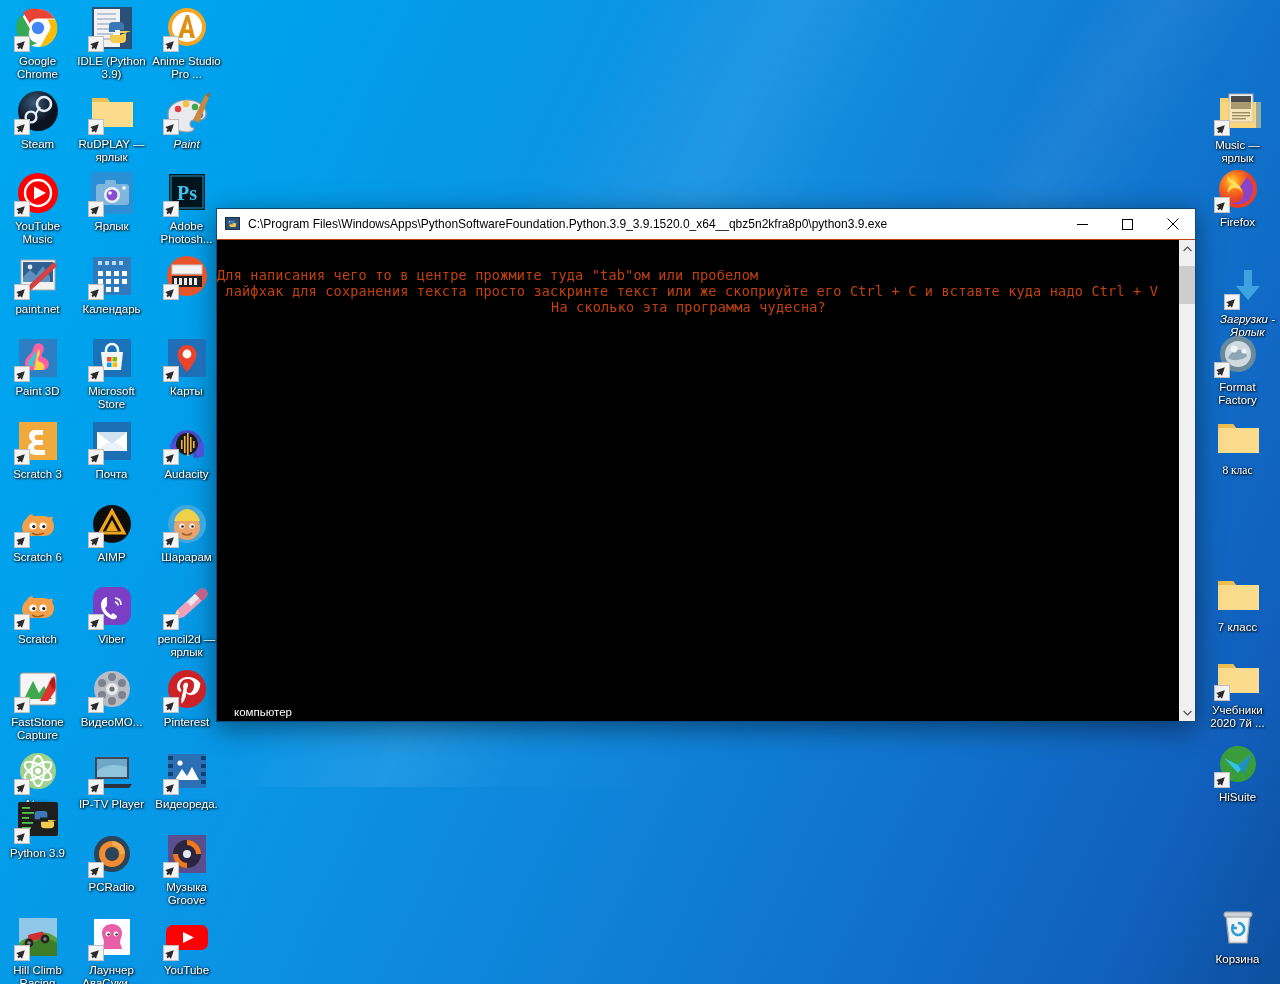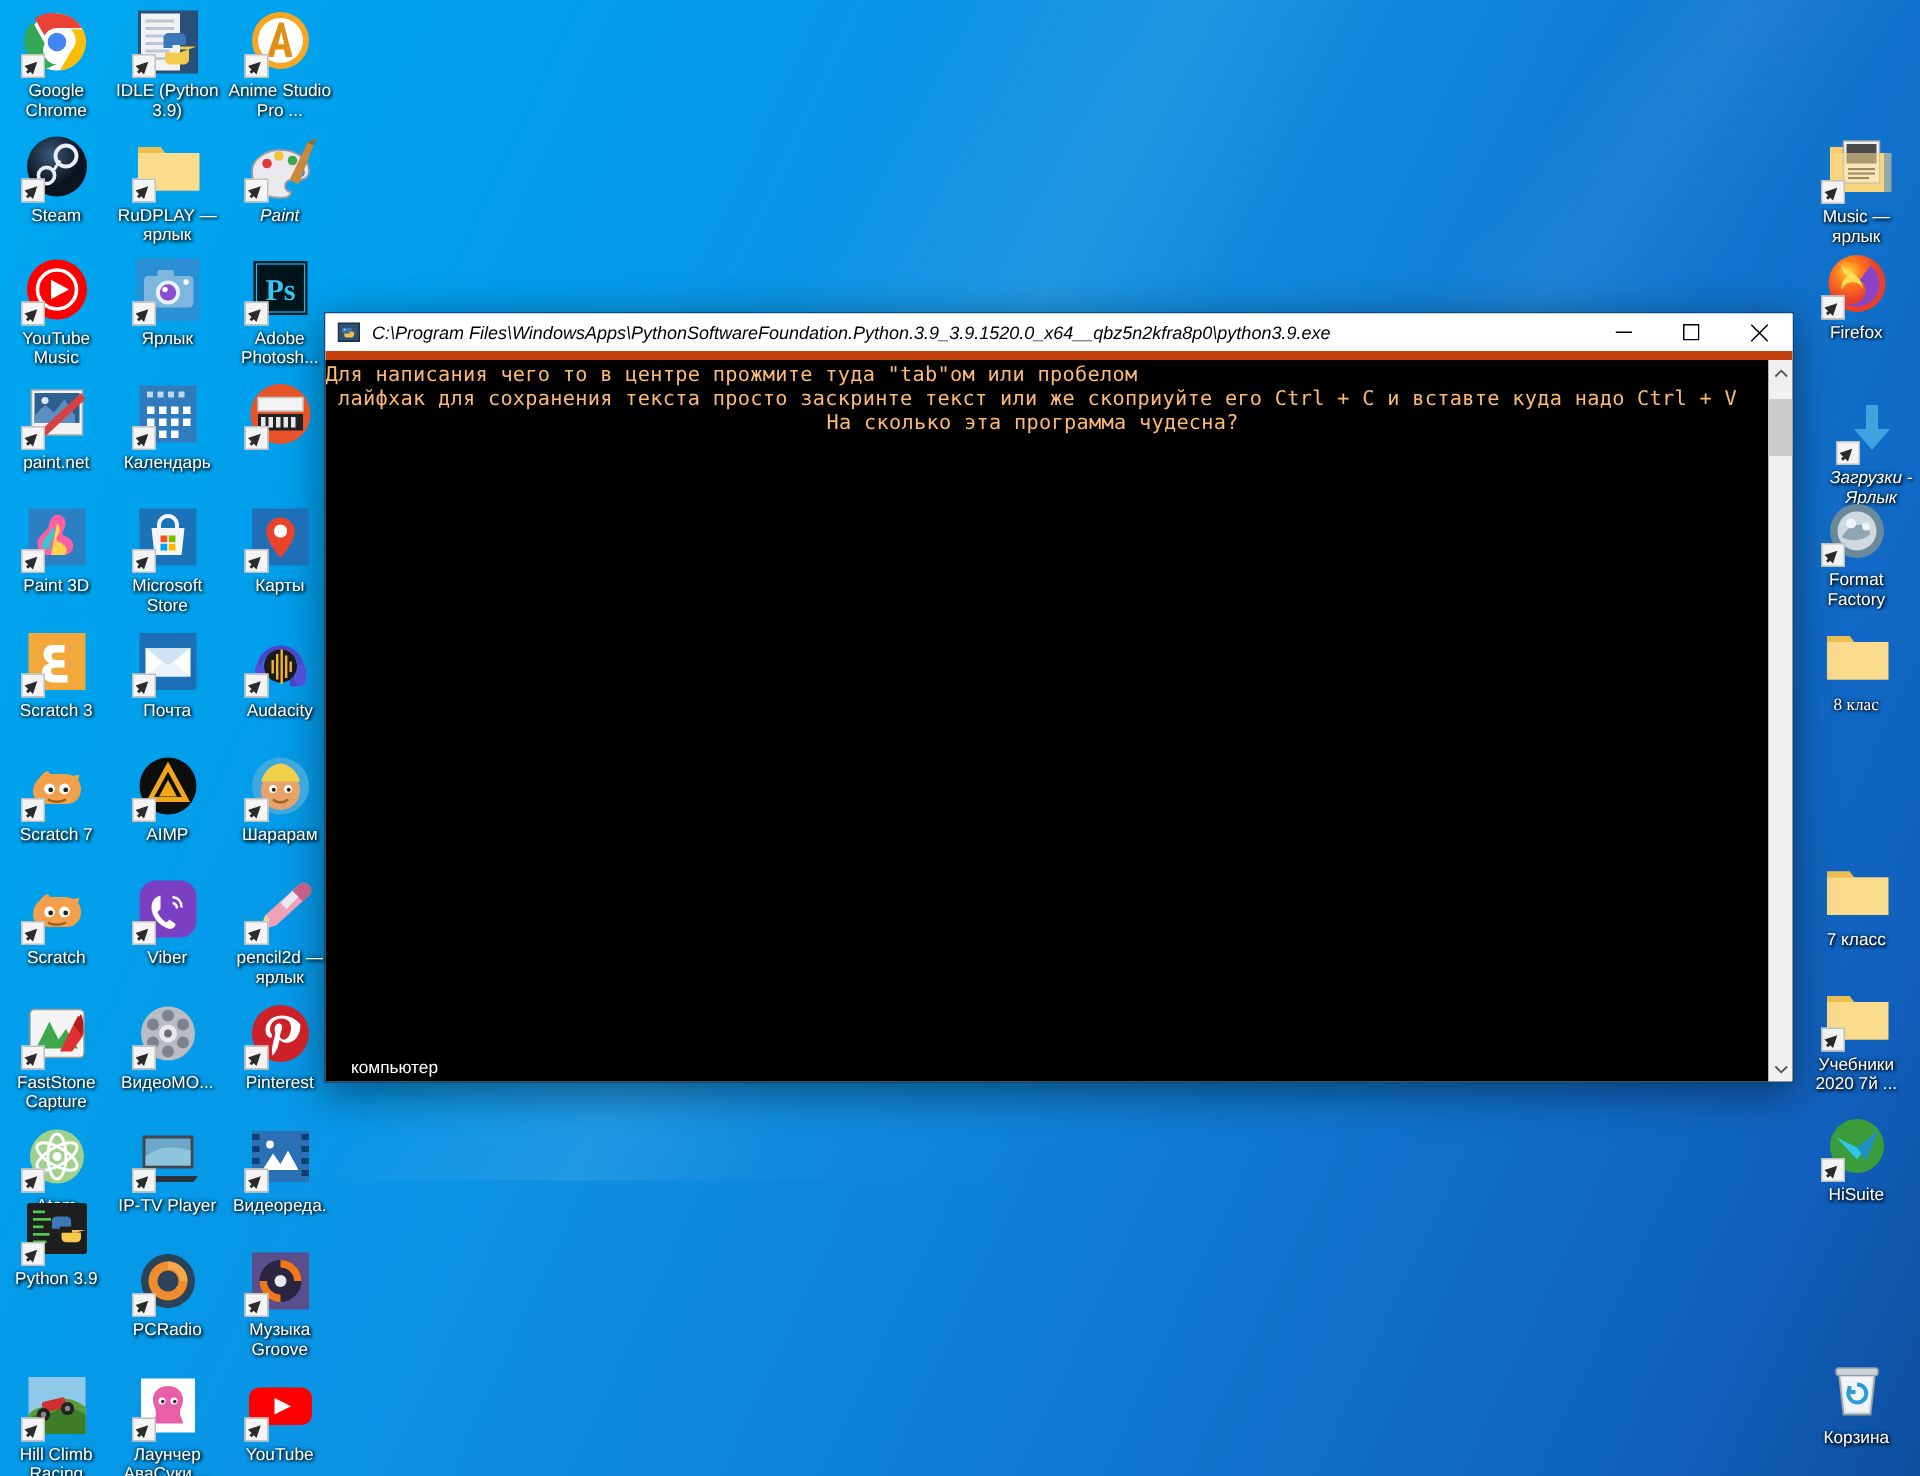--- a/index.html
+++ b/index.html
@@ -115,22 +115,21 @@
     box-shadow: 0 6px 26px rgba(0,0,0,0.45);
     display: flex;
     flex-direction: column;
   }
   #titlebar {
     height: 31px;
     background: #ffffff;
     display: flex;
     align-items: center;
     flex: 0 0 31px;
-    border-bottom: 6px solid #c2410c;
-    font-style: italic;
+    border-bottom: 1px solid #c2410c;
   }
   #titlebar-icon {
     width: 16px; height: 16px;
     margin: 0 7px 0 8px;
     flex: 0 0 16px;
     position: relative;
   }
   #titlebar-text {
     flex: 1 1 auto;
     font-size: 12px;
@@ -152,24 +151,25 @@
     background: #000000;
     position: relative;
     overflow: hidden;
   }
   #console-text {
     flex: 1 1 auto;
     padding: 2px 0 0 0;
     font-family: "DejaVu Sans Mono", "Liberation Mono", monospace;
     font-size: 13.5px;
     line-height: 16px;
-    color: #fdba74;
+    color: #c2410c;
     white-space: pre;
     letter-spacing: 0.2px;
     overflow: hidden;
+    margin-top: 25px;
   }
   #console-text .line { height: 16px; }
   #console-text .centered { text-align: center; padding-right: 18px; }
 
   
   #console-scrollbar {
     flex: 0 0 17px;
     width: 17px;
     background: #f0f0f0;
     border-left: 1px solid #000;
@@ -477,21 +477,21 @@
             <path d="M12 24c-1-5 2-9 6-10l3 4z" fill="#f2a049"></path>
             <path d="M32 22c1-4 4-6 7-5l-2 6z" fill="#f2a049"></path>
             <circle cx="19" cy="26" r="3.6" fill="#fff"></circle>
             <circle cx="29" cy="26" r="3.6" fill="#fff"></circle>
             <circle cx="19.8" cy="26.6" r="1.6" fill="#222"></circle>
             <circle cx="29.8" cy="26.6" r="1.6" fill="#222"></circle>
             <path d="M18 33c3 2 8 2 12 0" stroke="#9c5f1f" stroke-width="1.6" fill="none"></path>
           </svg>
           <div class="shortcut-arrow"></div>
         </div>
-        <div class="label">Scratch 7</div>
+        <div class="label">Scratch 6</div>
       </div>
       <div class="desk-icon" style="left: 74px; top: 499.6px; z-index: 2;">
         <div class="glyph">
           <svg viewBox="0 0 48 48">
             <circle cx="24" cy="24" r="19" fill="#0d0d0d"></circle>
             <path d="M24 11 36 33H12z" fill="none" stroke="#f2a61a" stroke-width="3.2"></path>
             <path d="M24 20 30 31H18z" fill="#f2a61a"></path>
           </svg>
           <div class="shortcut-arrow"></div>
         </div>

